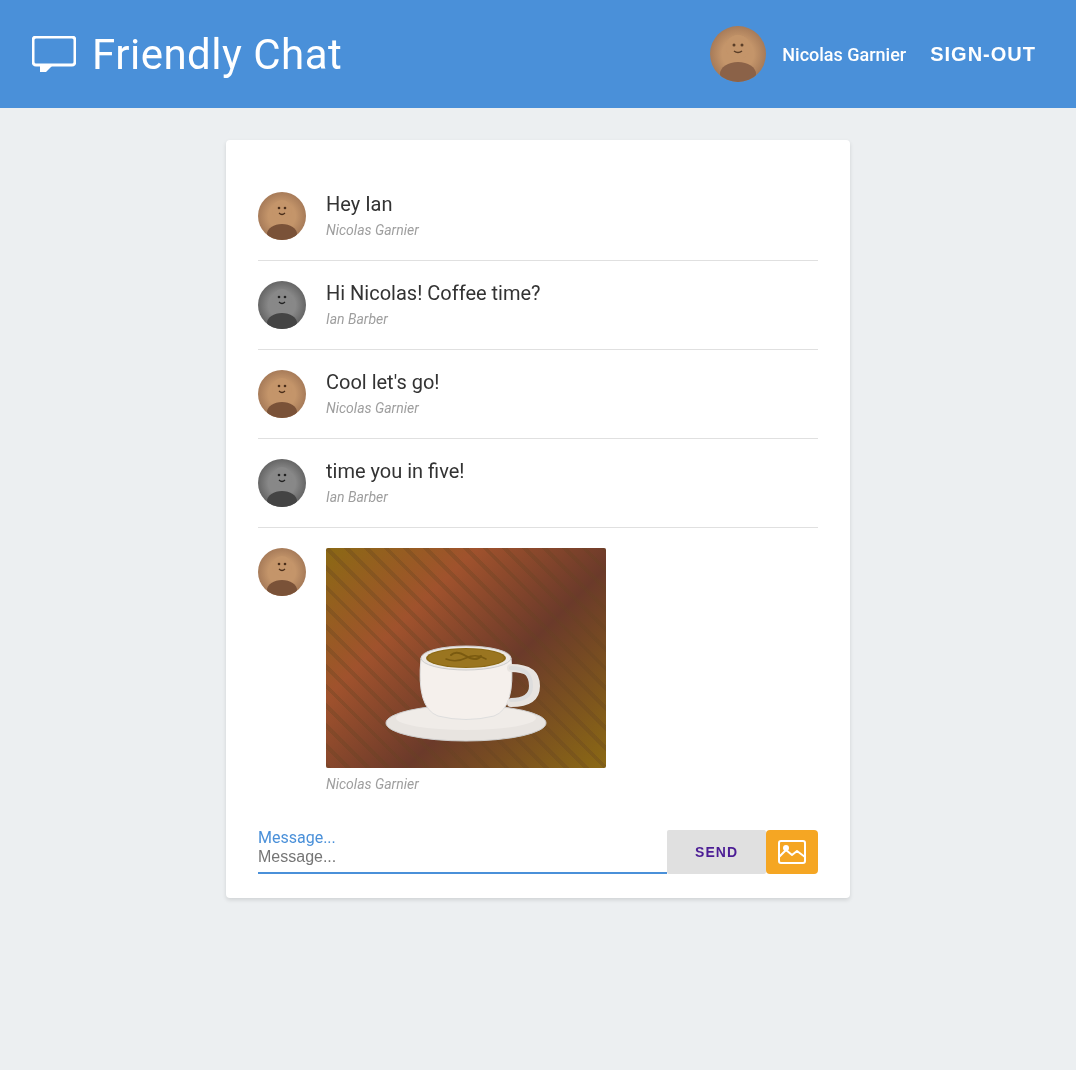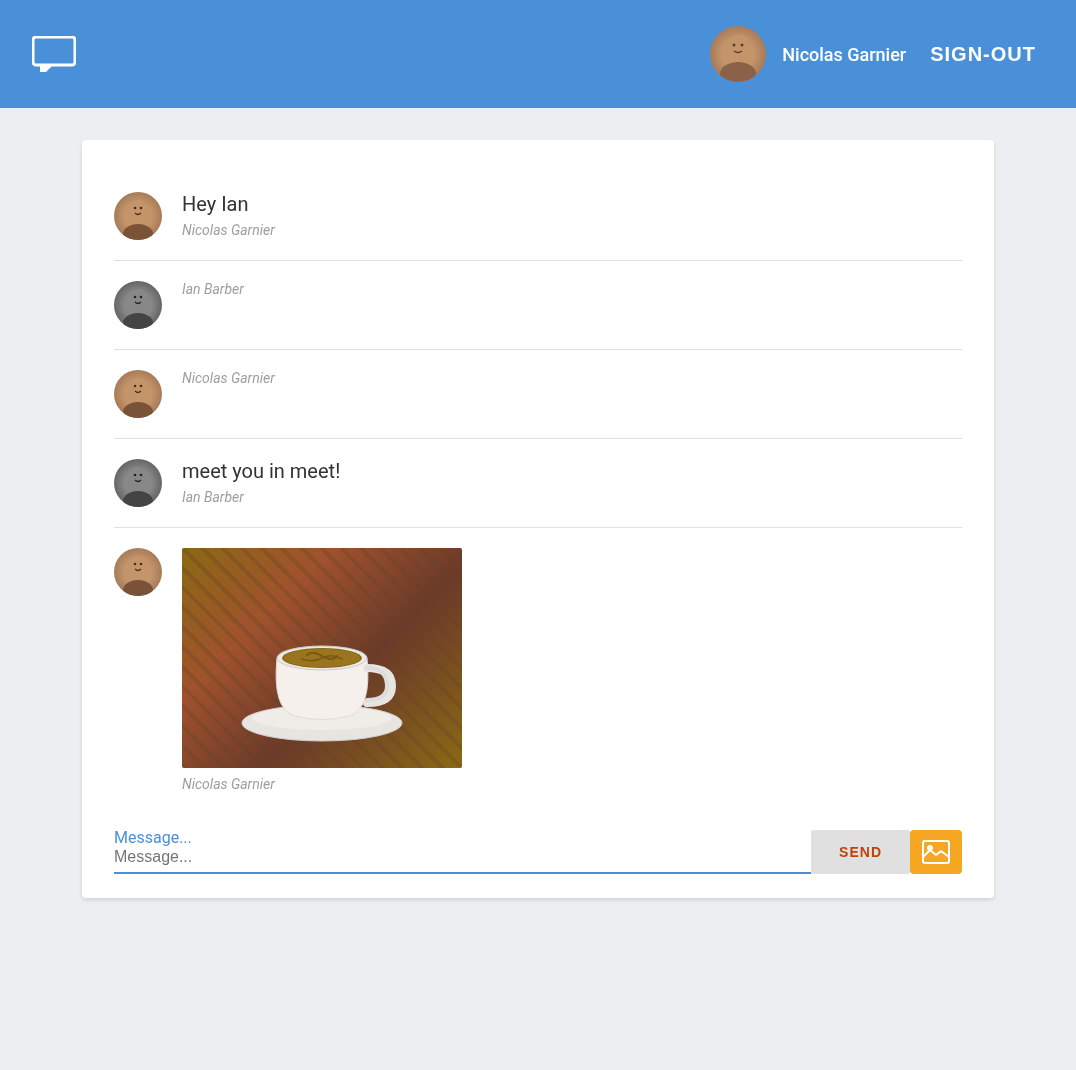--- a/index.html
+++ b/index.html
@@ -72,21 +72,21 @@
     
     .main {
       padding: 32px;
       display: flex;
       justify-content: center;
     }
     .chat-card {
       background: #fff;
       border-radius: 4px;
       box-shadow: 0 2px 4px rgba(0,0,0,0.12);
-      width: 912px;
+      width: 624px;
       padding: 32px 32px 24px 32px;
     }
 
     
     .messages-list {
       list-style: none;
     }
     .message-item {
       display: flex;
       align-items: flex-start;
@@ -186,21 +186,21 @@
       background: transparent;
       color: #333;
     }
     .send-btn {
       background: #e0e0e0;
       border: none;
       padding: 12px 28px;
       font-size: 14px;
       font-weight: 700;
       letter-spacing: 1px;
-      color: #c2410c;
+      color: #4c1d95;
       cursor: pointer;
       border-radius: 2px;
       height: 44px;
     }
     .image-upload-btn {
       background: #f5a623;
       border: none;
       width: 52px;
       height: 44px;
       border-radius: 4px;
@@ -220,20 +220,21 @@
   </style>
 </head>
 <body>
 
 <header class="header">
   <div class="header-logo">
     <svg class="chat-icon" viewBox="0 0 44 36" fill="none" xmlns="http://www.w3.org/2000/svg">
       <rect x="1" y="1" width="42" height="28" rx="3" stroke="white" stroke-width="3" fill="none"></rect>
       <polygon points="8,30 8,42 20,30" fill="white"></polygon>
     </svg>
+    <span class="header-title">Friendly Chat</span>
   </div>
   <div class="header-right">
     <div class="user-avatar avatar-nicolas">
       <svg viewBox="0 0 56 56" xmlns="http://www.w3.org/2000/svg">
         <circle cx="28" cy="21" r="12" fill="#c4956a"></circle>
         <ellipse cx="28" cy="48" rx="18" ry="12" fill="#8b6248"></ellipse>
         <circle cx="28" cy="21" r="12" fill="#c4956a"></circle>
         <circle cx="24" cy="19" r="1.5" fill="#5a3e28"></circle>
         <circle cx="32" cy="19" r="1.5" fill="#5a3e28"></circle>
         <path d="M24 25 Q28 28 32 25" stroke="#5a3e28" stroke-width="1.5" fill="none"></path>
@@ -268,51 +269,53 @@
         <div class="msg-avatar avatar-ian">
           <svg viewBox="0 0 48 48" xmlns="http://www.w3.org/2000/svg">
             <circle cx="24" cy="18" r="10" fill="#888"></circle>
             <ellipse cx="24" cy="42" rx="15" ry="10" fill="#444"></ellipse>
             <circle cx="21" cy="16" r="1.3" fill="#222"></circle>
             <circle cx="27" cy="16" r="1.3" fill="#222"></circle>
             <path d="M21 21 Q24 24 27 21" stroke="#222" stroke-width="1.2" fill="none"></path>
           </svg>
         </div>
         <div class="msg-content">
+          <div class="msg-text">Hi Nicolas! Coffee time?</div>
           <div class="msg-author">Ian Barber</div>
         </div>
       </li>
 
       <li class="message-item">
         <div class="msg-avatar avatar-nicolas">
           <svg viewBox="0 0 48 48" xmlns="http://www.w3.org/2000/svg">
             <circle cx="24" cy="18" r="10" fill="#c4956a"></circle>
             <ellipse cx="24" cy="42" rx="15" ry="10" fill="#7a5238"></ellipse>
             <circle cx="21" cy="16" r="1.3" fill="#4a2e1a"></circle>
             <circle cx="27" cy="16" r="1.3" fill="#4a2e1a"></circle>
             <path d="M21 21 Q24 24 27 21" stroke="#4a2e1a" stroke-width="1.2" fill="none"></path>
           </svg>
         </div>
         <div class="msg-content">
+          <div class="msg-text">Cool let's go!</div>
           <div class="msg-author">Nicolas Garnier</div>
         </div>
       </li>
 
       <li class="message-item">
         <div class="msg-avatar avatar-ian">
           <svg viewBox="0 0 48 48" xmlns="http://www.w3.org/2000/svg">
             <circle cx="24" cy="18" r="10" fill="#888"></circle>
             <ellipse cx="24" cy="42" rx="15" ry="10" fill="#444"></ellipse>
             <circle cx="21" cy="16" r="1.3" fill="#222"></circle>
             <circle cx="27" cy="16" r="1.3" fill="#222"></circle>
             <path d="M21 21 Q24 24 27 21" stroke="#222" stroke-width="1.2" fill="none"></path>
           </svg>
         </div>
         <div class="msg-content">
-          <div class="msg-text">meet you in meet!</div>
+          <div class="msg-text">time you in five!</div>
           <div class="msg-author">Ian Barber</div>
         </div>
       </li>
 
       <li class="message-item">
         <div class="msg-avatar avatar-nicolas">
           <svg viewBox="0 0 48 48" xmlns="http://www.w3.org/2000/svg">
             <circle cx="24" cy="18" r="10" fill="#c4956a"></circle>
             <ellipse cx="24" cy="42" rx="15" ry="10" fill="#7a5238"></ellipse>
             <circle cx="21" cy="16" r="1.3" fill="#4a2e1a"></circle>

